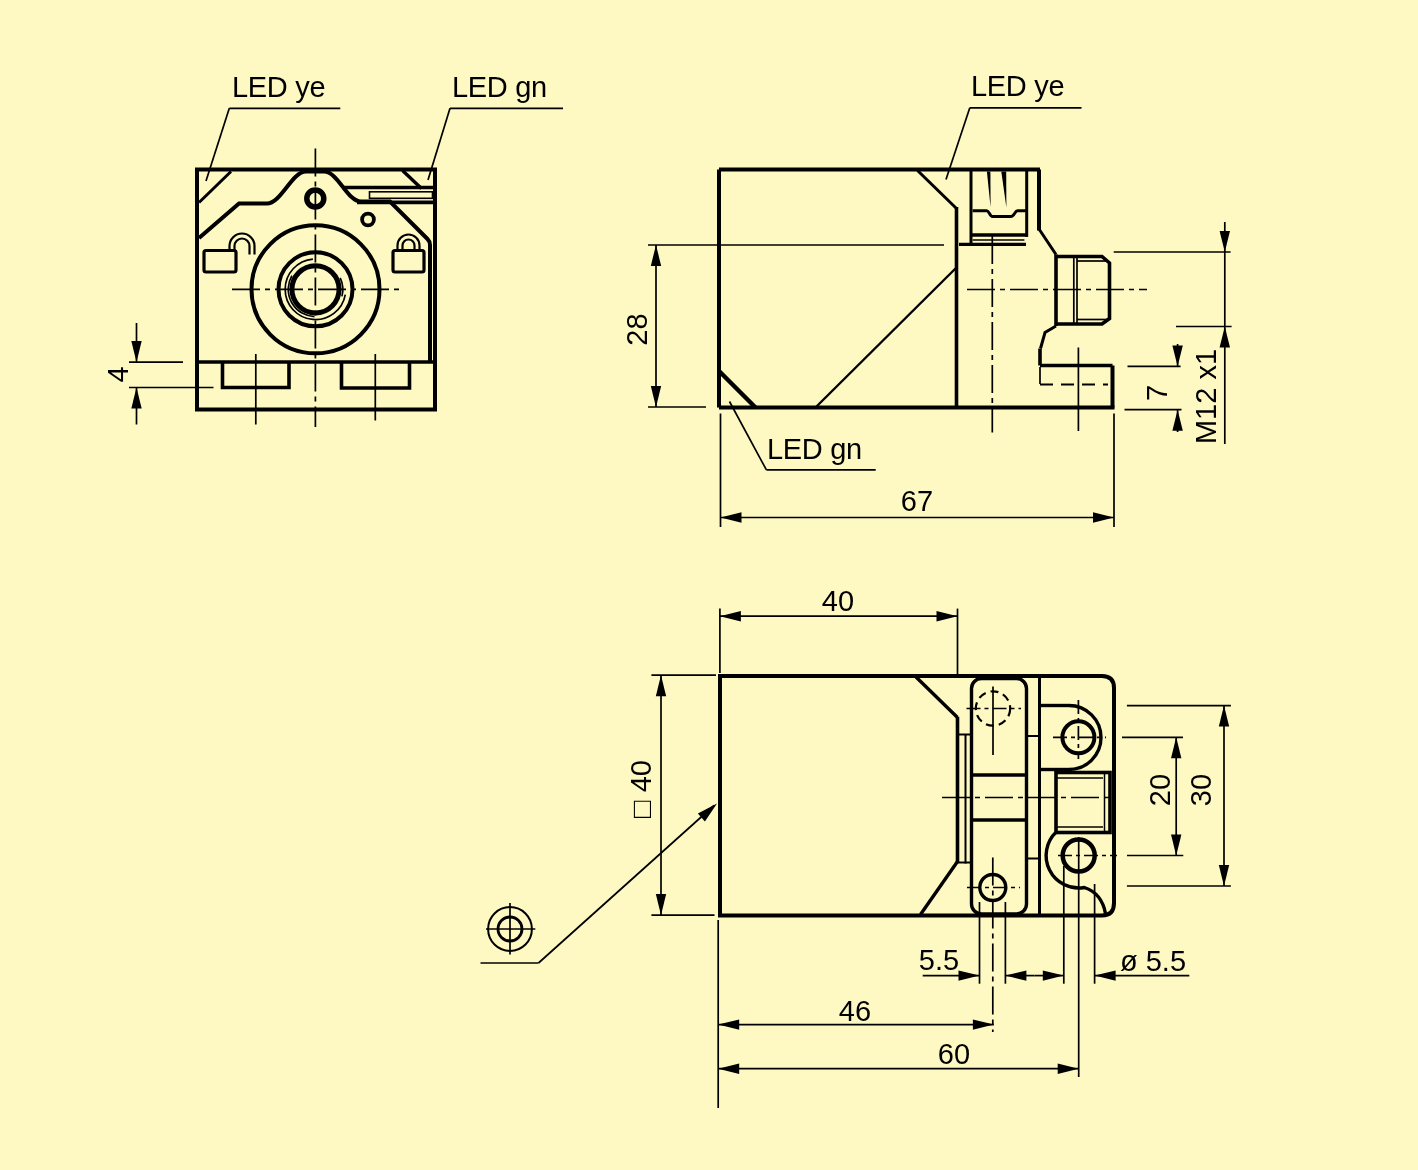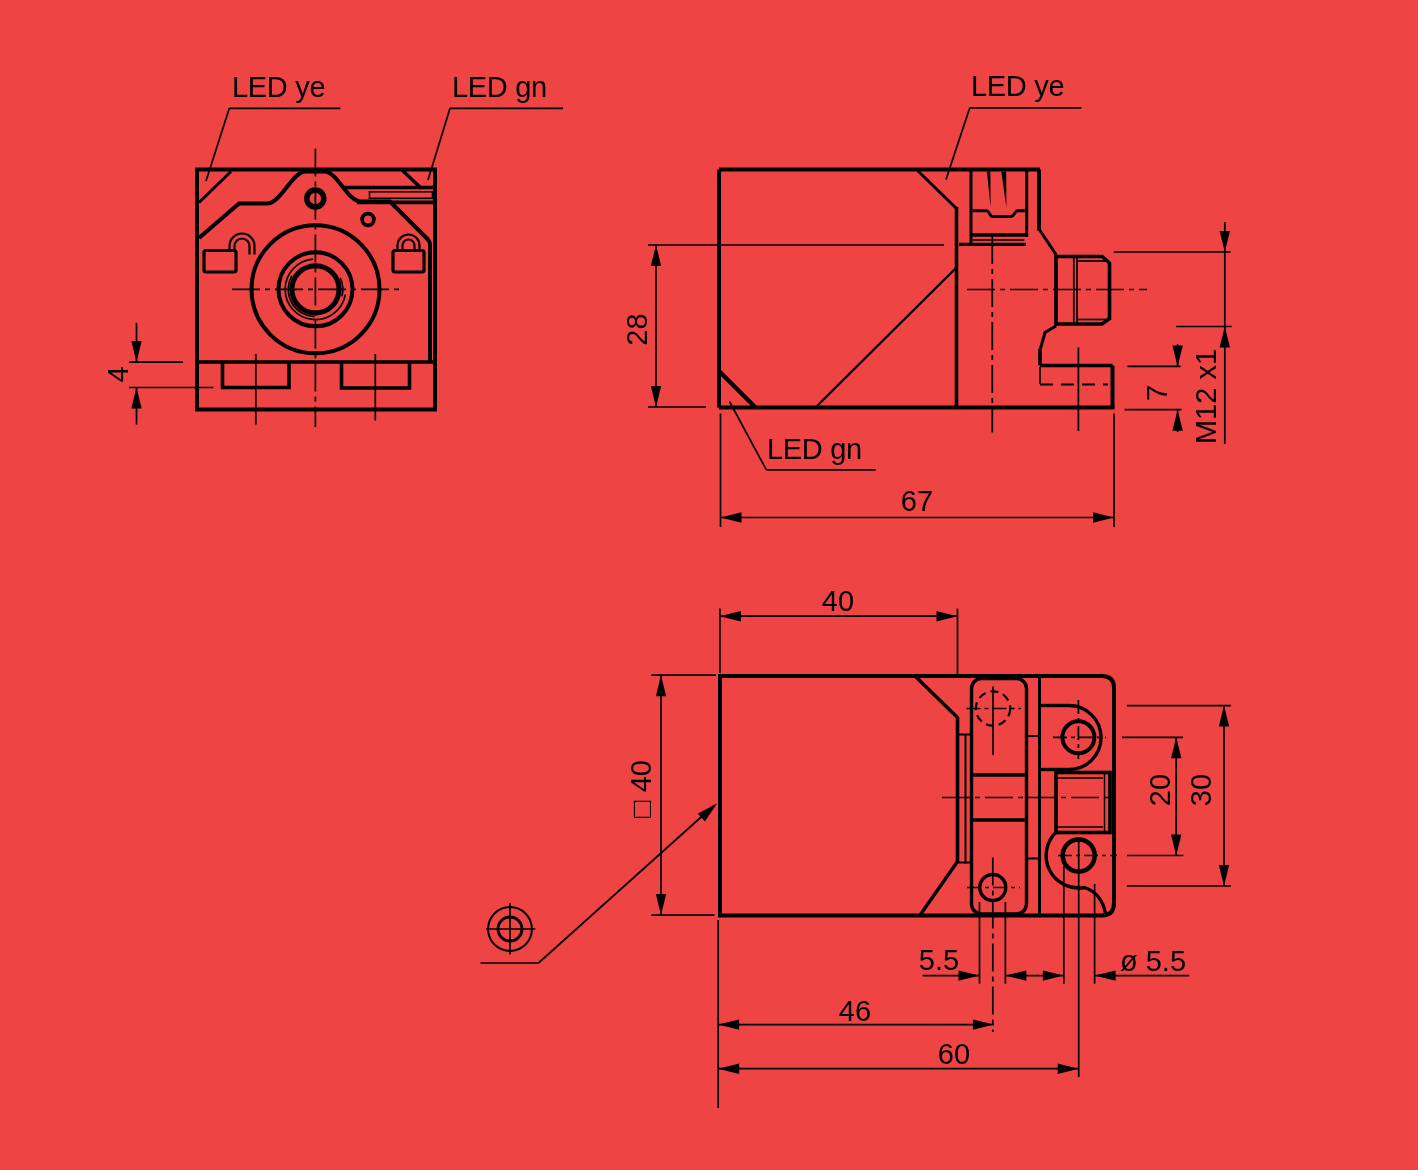--- a/index.html
+++ b/index.html
@@ -1,16 +1,16 @@
 <!DOCTYPE html>
 <html><head>
 <meta charset="utf-8">
 <style>
   html,body{margin:0;padding:0;background:#fff;}
-  #page{position:relative;width:1418px;height:1170px;background:#ef4444;overflow:hidden;}
+  #page{position:relative;width:1418px;height:1170px;background:#fef9c3;overflow:hidden;}
   svg{position:absolute;top:0;left:0;}
   text{font-family:"Liberation Sans",sans-serif;fill:#000;}
 </style>
 </head>
 <body>
 <div id="page">
 <svg width="1418" height="1170" viewBox="0 0 1418 1170">
 <g fill="none" stroke="#000" stroke-linecap="butt">
 
 <rect x="197" y="169.5" width="238" height="240" stroke-width="4"></rect>

